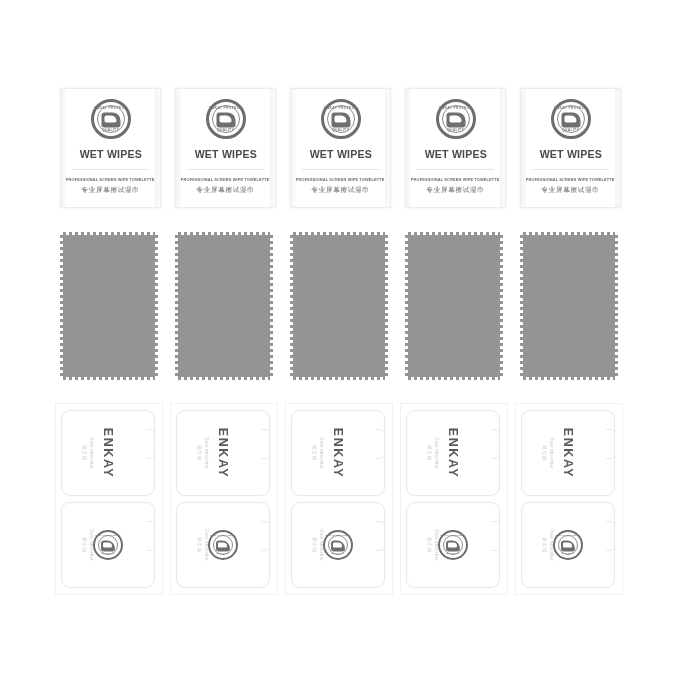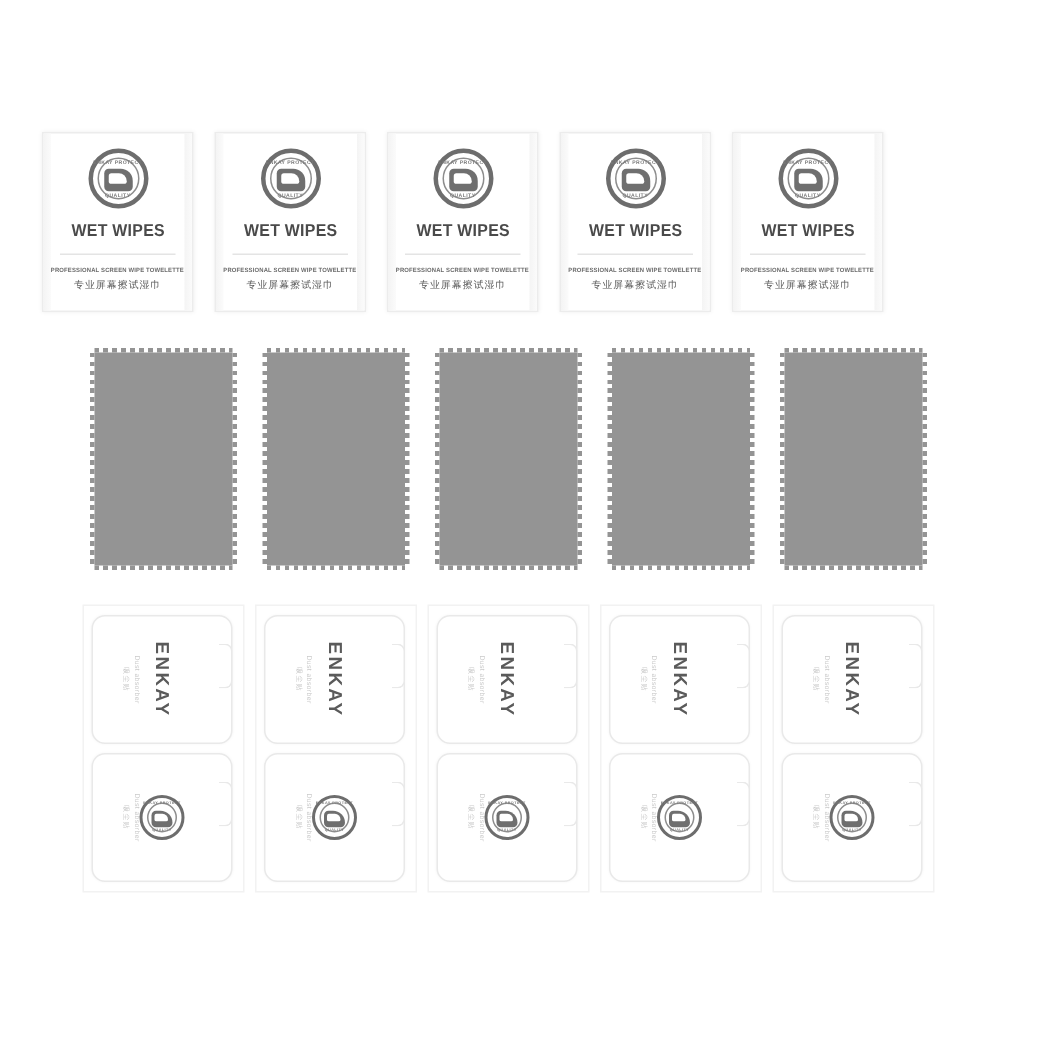--- a/index.html
+++ b/index.html
@@ -30,21 +30,21 @@
     display: flex;
     justify-content: flex-start;
   }
   .col {
     position: relative;
     width: 115px;
     flex: 0 0 115px;
   }
 
   
-  #row-wipes { top: 88px; height: 125px; padding-left: 28px; box-sizing: border-box; }
+  #row-wipes { top: 88px; height: 125px; padding-left: 60px; box-sizing: border-box; }
 
   .sachet {
     position: relative;
     width: 101px;
     height: 120px;
     background: #ffffff;
     border: 1px solid #ececec;
     box-shadow: 0 0 3px rgba(0,0,0,0.07);
     display: flex;
     flex-direction: column;

